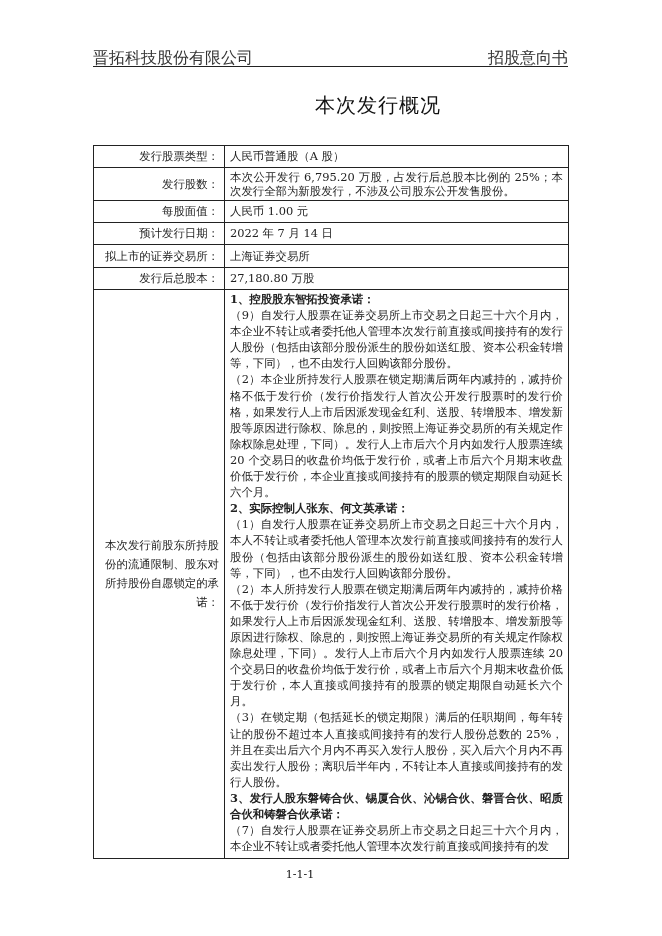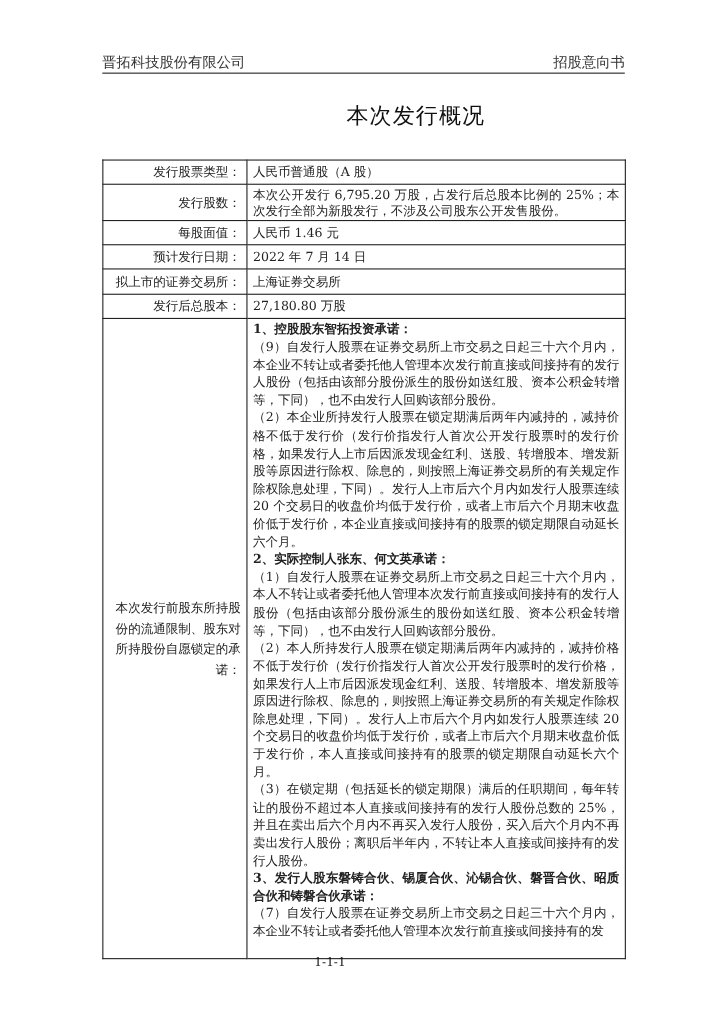--- a/index.html
+++ b/index.html
@@ -1,19 +1,19 @@
 <!DOCTYPE html>
 <html><head>
 <meta charset="utf-8">
 <style>
   html, body { margin:0; padding:0; background:#ffffff; }
   body { width:662px; height:936px; position:relative; overflow:hidden;
          font-family: "DejaVu Serif", "Liberation Serif", serif; color:#111; }
   .hdr { position:absolute; left:93px; right:94px; top:46px; height:20px;
-         border-bottom:1.3px solid #222; font-size:13px; color:#333; }
+         border-bottom:1.3px solid #222; font-size:16px; color:#333; }
   .hdr .l { position:absolute; left:0; top:2px; }
   .hdr .r { position:absolute; right:0; top:2px; }
   .title { position:absolute; left:0; width:662px; top:92px; text-align:center;
            font-family:"DejaVu Sans","Liberation Sans",sans-serif; font-size:20px; letter-spacing:1px;padding-left:47px; }
   table.info { position:absolute; left:93px; top:145px; width:476px;
                border-collapse:collapse; font-size:11.4px; line-height:17px; }
   table.info td { border:1.3px solid #222; padding:2px 5px; vertical-align:middle; }
   td.k { width:120px; color:#222;text-align:right; }
   td.v { color:#222; }
   td.k.tall { line-height:19px; }
@@ -37,37 +37,37 @@
       <tr style="height:22px">
     <td class="k">发行股票类型：</td>
     <td class="v">人民币普通股（A 股）</td>
   </tr>
   <tr style="height:33px">
     <td class="k">发行股数：</td>
     <td class="v" style="line-height:14px;text-align:justify">本次公开发行 6,795.20 万股，占发行后总股本比例的 25%；本次发行全部为新股发行，不涉及公司股东公开发售股份。</td>
   </tr>
   <tr style="height:22px">
     <td class="k">每股面值：</td>
-    <td class="v">人民币 1.46 元</td>
+    <td class="v">人民币 1.00 元</td>
   </tr>
   <tr style="height:22px">
     <td class="k">预计发行日期：</td>
     <td class="v">2022 年 7 月 14 日</td>
   </tr>
   <tr style="height:23px">
     <td class="k">拟上市的证券交易所：</td>
     <td class="v">上海证券交易所</td>
   </tr>
   <tr style="height:22px">
     <td class="k">发行后总股本：</td>
     <td class="v">27,180.80 万股</td>
   </tr>
   <tr>
     <td class="k tall">本次发行前股东所持股份的流通限制、股东对所持股份自愿锁定的承诺：</td>
-    <td class="v blk" style="vertical-align:top;line-height:16.1px;padding-top:1px;padding-bottom:17px">
+    <td class="v blk" style="vertical-align:top;line-height:16.1px;padding-top:1px;padding-bottom:4px">
       <p class="h">1、控股股东智拓投资承诺：</p>
       <p>（9）自发行人股票在证券交易所上市交易之日起三十六个月内，本企业不转让或者委托他人管理本次发行前直接或间接持有的发行人股份（包括由该部分股份派生的股份如送红股、资本公积金转增等，下同），也不由发行人回购该部分股份。</p>
       <p>（2）本企业所持发行人股票在锁定期满后两年内减持的，减持价格不低于发行价（发行价指发行人首次公开发行股票时的发行价格，如果发行人上市后因派发现金红利、送股、转增股本、增发新股等原因进行除权、除息的，则按照上海证券交易所的有关规定作除权除息处理，下同）。发行人上市后六个月内如发行人股票连续 20 个交易日的收盘价均低于发行价，或者上市后六个月期末收盘价低于发行价，本企业直接或间接持有的股票的锁定期限自动延长六个月。</p>
       <p class="h">2、实际控制人张东、何文英承诺：</p>
       <p>（1）自发行人股票在证券交易所上市交易之日起三十六个月内，本人不转让或者委托他人管理本次发行前直接或间接持有的发行人股份（包括由该部分股份派生的股份如送红股、资本公积金转增等，下同），也不由发行人回购该部分股份。</p>
       <p>（2）本人所持发行人股票在锁定期满后两年内减持的，减持价格不低于发行价（发行价指发行人首次公开发行股票时的发行价格，如果发行人上市后因派发现金红利、送股、转增股本、增发新股等原因进行除权、除息的，则按照上海证券交易所的有关规定作除权除息处理，下同）。发行人上市后六个月内如发行人股票连续 20 个交易日的收盘价均低于发行价，或者上市后六个月期末收盘价低于发行价，本人直接或间接持有的股票的锁定期限自动延长六个月。</p>
       <p>（3）在锁定期（包括延长的锁定期限）满后的任职期间，每年转让的股份不超过本人直接或间接持有的发行人股份总数的 25%，并且在卖出后六个月内不再买入发行人股份，买入后六个月内不再卖出发行人股份；离职后半年内，不转让本人直接或间接持有的发行人股份。</p>
       <p class="h">3、发行人股东磐铸合伙、锡厦合伙、沁锡合伙、磐晋合伙、昭质合伙和铸磐合伙承诺：</p>
       <p>（7）自发行人股票在证券交易所上市交易之日起三十六个月内，本企业不转让或者委托他人管理本次发行前直接或间接持有的发</p>
     </td>

